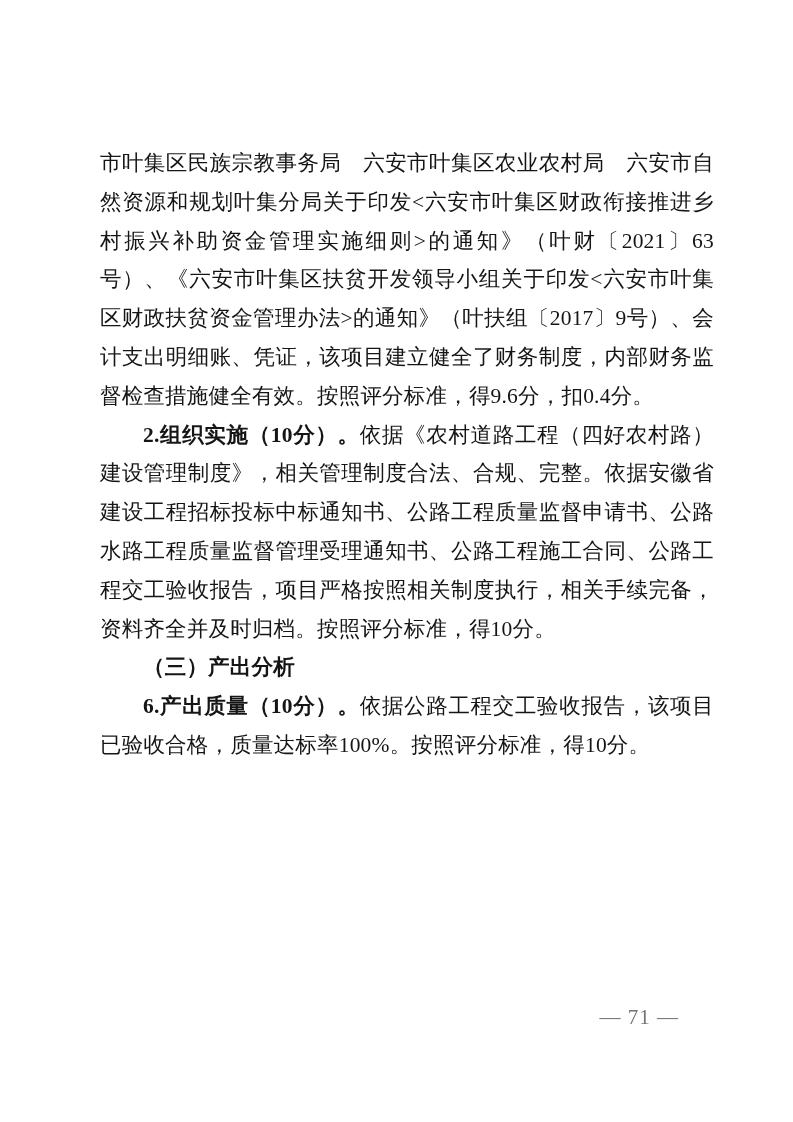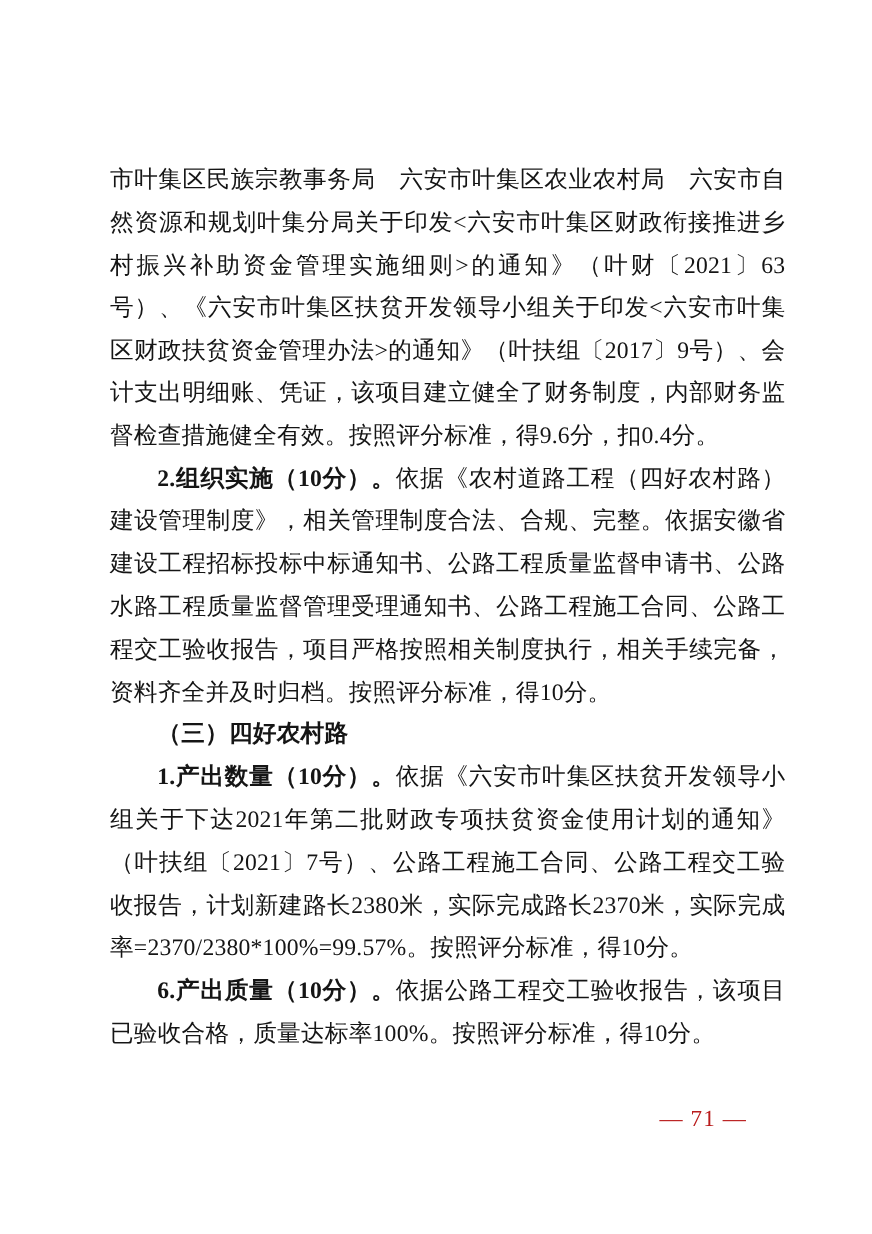--- a/index.html
+++ b/index.html
@@ -38,39 +38,38 @@
   .content b {
     font-weight: 700;
     font-family: Liberation Serif, serif;
   }
   .page-footer {
     position: absolute;
     top: 1002px;
     right: 114px;
     font-size: 21px;
     line-height: 30px;
-    color: #b91c1c;
+    color: #737373;
     letter-spacing: 1px;
   }
 </style>
 </head>
 <body>
 
 <div class="page">
 
   <div class="content">
 
     <p class="flush"><b></b><span>市叶集区民族宗教事务局　六安市叶集区农业农村局　六安市自然资源和规划叶集分局关于印发&lt;六安市叶集区财政衔接推进乡村振兴补助资金管理实施细则&gt;的通知》（叶财〔2021〕63号）、《六安市叶集区扶贫开发领导小组关于印发&lt;六安市叶集区财政扶贫资金管理办法&gt;的通知》（叶扶组〔2017〕9号）、会计支出明细账、凭证，该项目建立健全了财务制度，内部财务监督检查措施健全有效。按照评分标准，得9.6分，扣0.4分。</span></p>
 
     <p><b>2.组织实施（10分）。</b><span>依据《农村道路工程（四好农村路）建设管理制度》，相关管理制度合法、合规、完整。依据安徽省建设工程招标投标中标通知书、公路工程质量监督申请书、公路水路工程质量监督管理受理通知书、公路工程施工合同、公路工程交工验收报告，项目严格按照相关制度执行，相关手续完备，资料齐全并及时归档。按照评分标准，得10分。</span></p>
 
-    <p><b>（三）四好农村路</b><span></span></p>
+    <p><b>（三）产出分析</b><span></span></p>
 
 
-    <p><b>1.产出数量（10分）。</b><span>依据《六安市叶集区扶贫开发领导小组关于下达2021年第二批财政专项扶贫资金使用计划的通知》（叶扶组〔2021〕7号）、公路工程施工合同、公路工程交工验收报告，计划新建路长2380米，实际完成路长2370米，实际完成率=2370/2380*100%=99.57%。按照评分标准，得10分。</span></p>
 
     <p><b>6.产出质量（10分）。</b><span>依据公路工程交工验收报告，该项目已验收合格，质量达标率100%。按照评分标准，得10分。</span></p>
 
   </div>
 
   <div class="page-footer">— 71 —</div>
 
 </div>
 
 </body></html>

